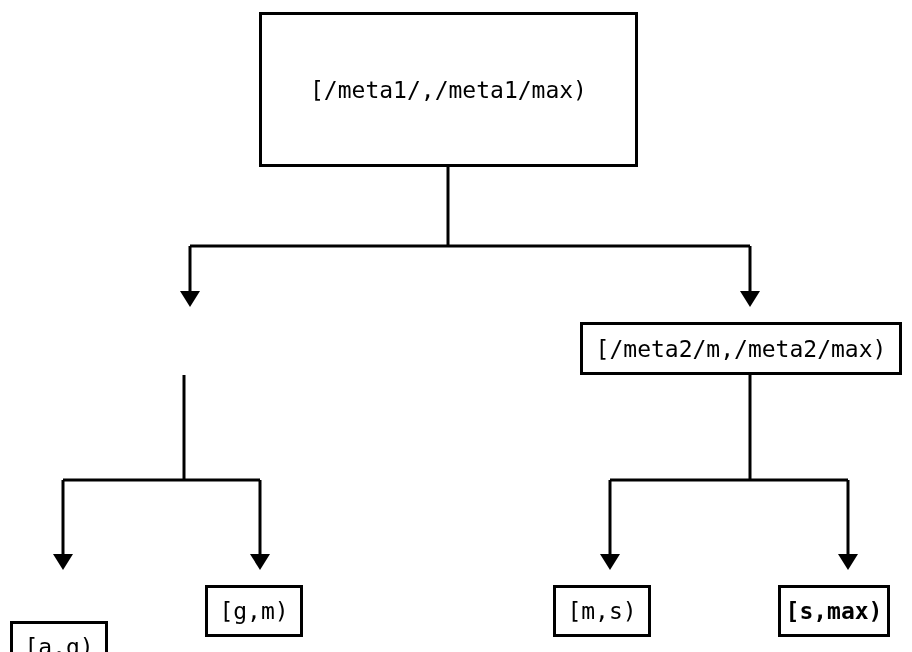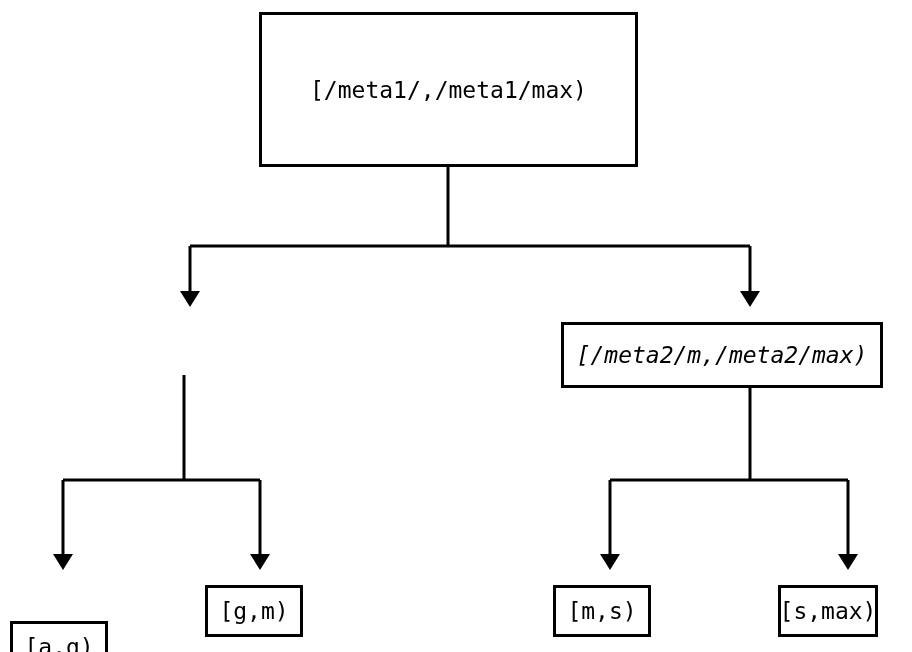--- a/index.html
+++ b/index.html
@@ -77,33 +77,33 @@
       <polygon points="600,554 620,554 610,570"></polygon>
       <polygon points="838,554 858,554 848,570"></polygon>
     </g>
   </svg>
 
   <div class="node node-root" style="left:259px; top:12px; width:379px; height:155px;">
     <span class="node-label">[/meta1/,/meta1/max)</span>
   </div>
 
 
-  <div class="node node-mid" style="left:561px; top:322px; width:322px; height:66px;font-style:italic;">
+  <div class="node node-mid" style="left:580px; top:322px; width:322px; height:53px;">
     <span class="node-label">[/meta2/m,/meta2/max)</span>
   </div>
 
   <div class="node node-leaf" style="left:10px; top:585px; width:98px; height:52px;margin-top:36px;">
     <span class="node-label">[a,g)</span>
   </div>
 
   <div class="node node-leaf" style="left:553px; top:585px; width:98px; height:52px;">
     <span class="node-label">[m,s)</span>
   </div>
 
   <div class="node node-leaf" style="left:205px; top:585px; width:98px; height:52px;">
     <span class="node-label">[g,m)</span>
   </div>
 
-  <div class="node node-leaf" style="left:778px; top:585px; width:100px; height:52px;">
+  <div class="node node-leaf" style="left:778px; top:585px; width:112px; height:52px;font-weight:bold;">
     <span class="node-label">[s,max)</span>
   </div>
 
 </div>
 
 </body></html>

